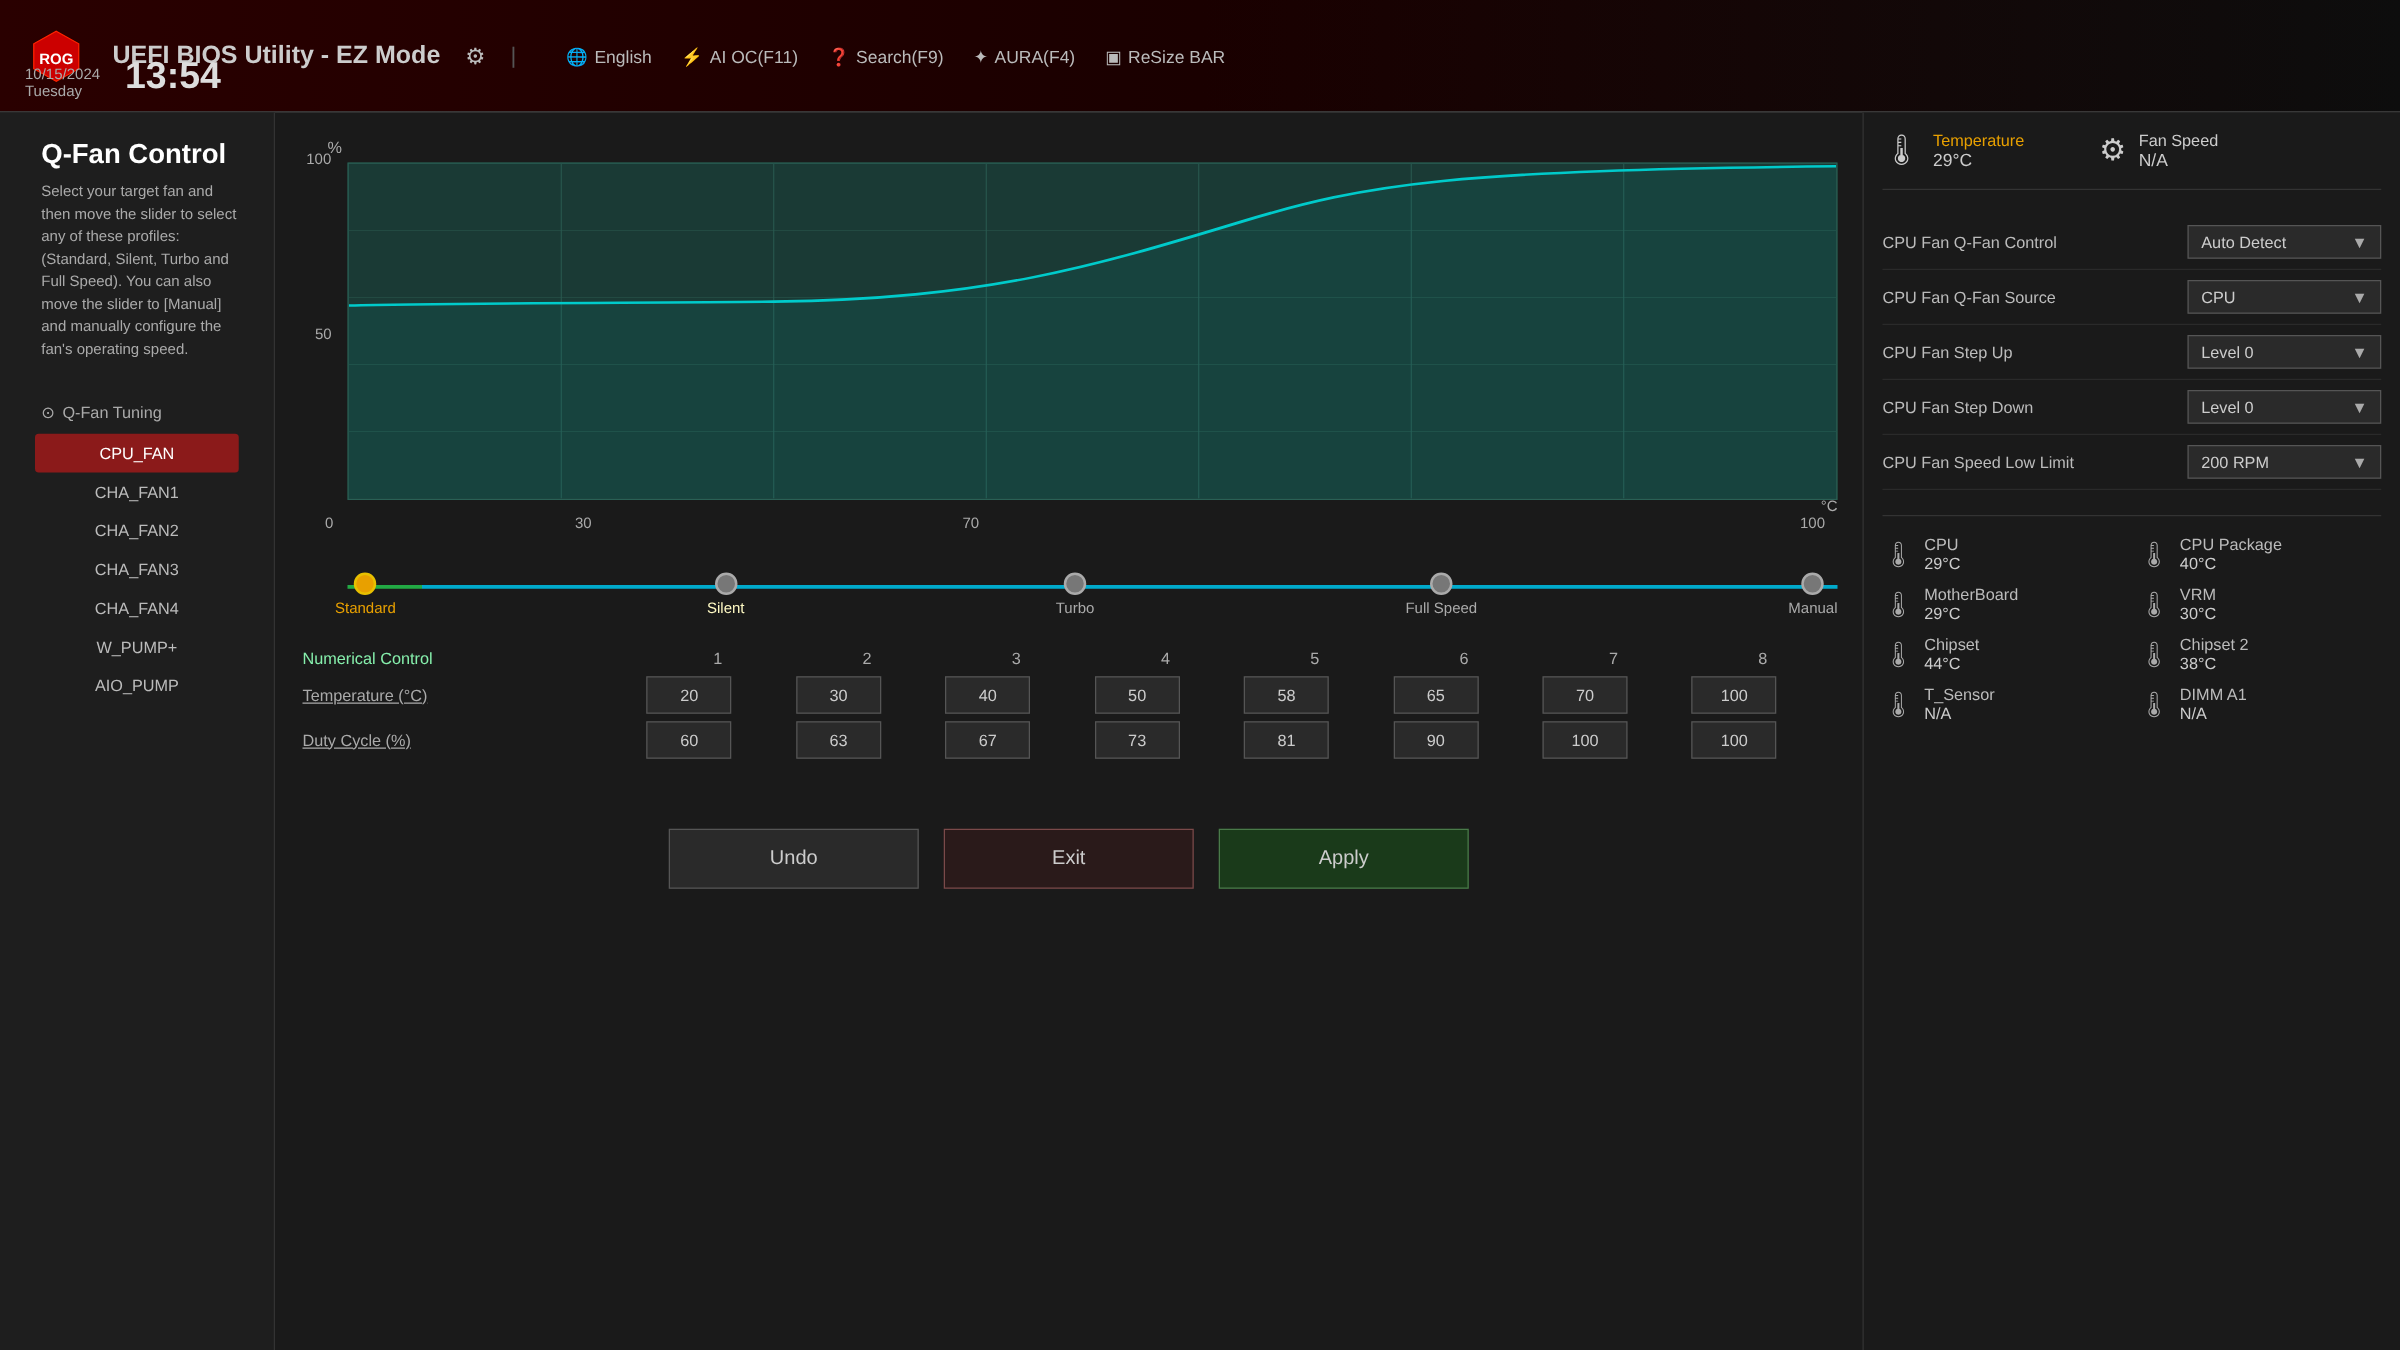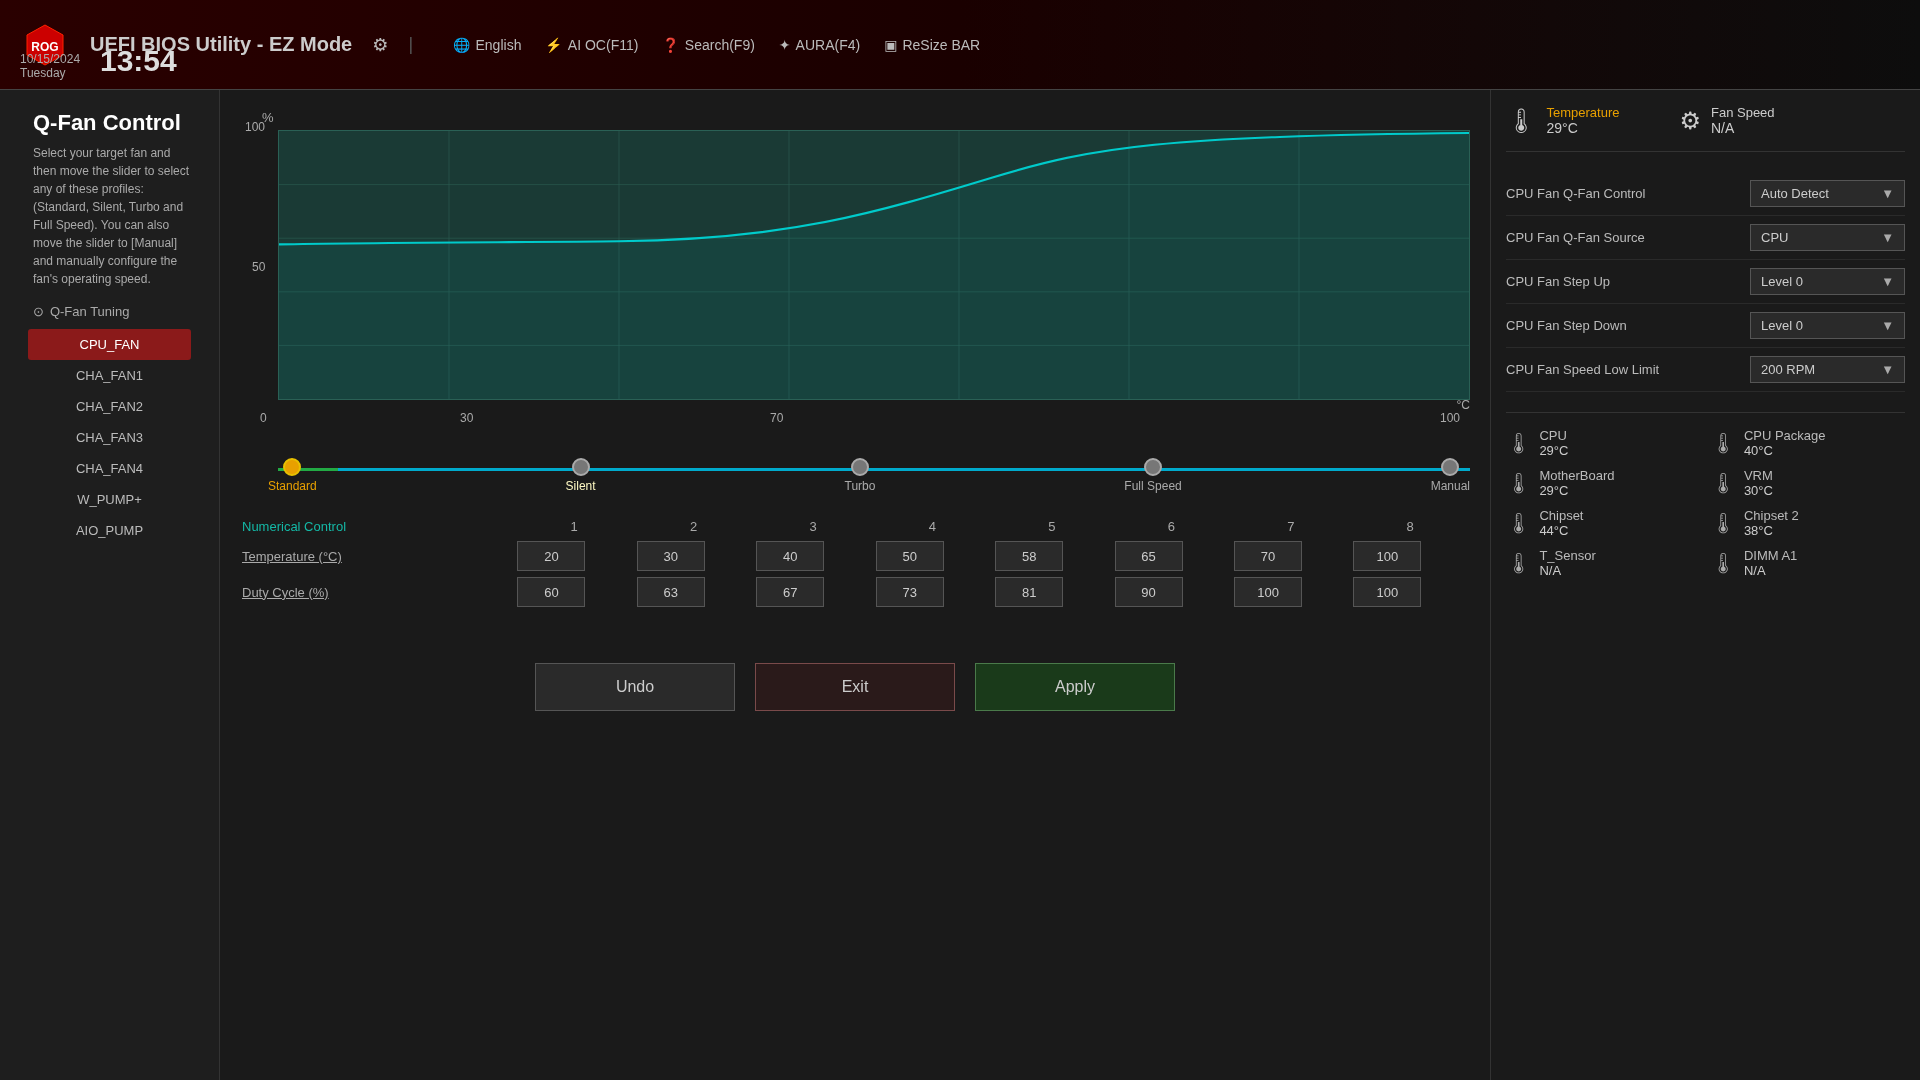--- a/index.html
+++ b/index.html
@@ -65,21 +65,21 @@
       color: #fff;
       font-size: 22px;
       font-weight: bold;
       margin-bottom: 8px;
       padding-left: 5px;
     }
     .page-desc {
       color: #aaa;
       font-size: 12px;
       line-height: 1.5;
-      margin-bottom: 16px;
+      margin-bottom: 34px;
       padding-left: 5px;
     }
     .qfan-tuning-label {
       display: flex;
       align-items: center;
       gap: 6px;
       color: #aaa;
       font-size: 13px;
       margin-bottom: 10px;
       padding-left: 5px;
@@ -400,21 +400,21 @@
           <div class="slider-dot" style="width:18px;height:18px;border-radius:50%;background:#777;border:2px solid #aaa;margin-top:18px;"></div>
           <div class="slider-label" style="font-size:12px;color:#aaa;margin-top:3px;">Manual</div>
         </div>
       </div>
     </div>
 
     <div class="num-control" style="margin-top:15px;">
       <table class="num-control-table">
         <thead>
           <tr>
-            <th style="width:170px;text-align:left;font-size:13px;color:#14b8a6;font-weight:normal;">Numerical Control</th>
+            <th style="width:170px;text-align:left;font-size:13px;color:#86efac;font-weight:normal;">Numerical Control</th>
             <th style="text-align:center;color:#aaa;font-size:13px;width:70px;font-weight:normal;">1</th>
             <th style="text-align:center;color:#aaa;font-size:13px;width:70px;font-weight:normal;">2</th>
             <th style="text-align:center;color:#aaa;font-size:13px;width:70px;font-weight:normal;">3</th>
             <th style="text-align:center;color:#aaa;font-size:13px;width:70px;font-weight:normal;">4</th>
             <th style="text-align:center;color:#aaa;font-size:13px;width:70px;font-weight:normal;">5</th>
             <th style="text-align:center;color:#aaa;font-size:13px;width:70px;font-weight:normal;">6</th>
             <th style="text-align:center;color:#aaa;font-size:13px;width:70px;font-weight:normal;">7</th>
             <th style="text-align:center;color:#aaa;font-size:13px;width:70px;font-weight:normal;">8</th>
           </tr>
         </thead>

